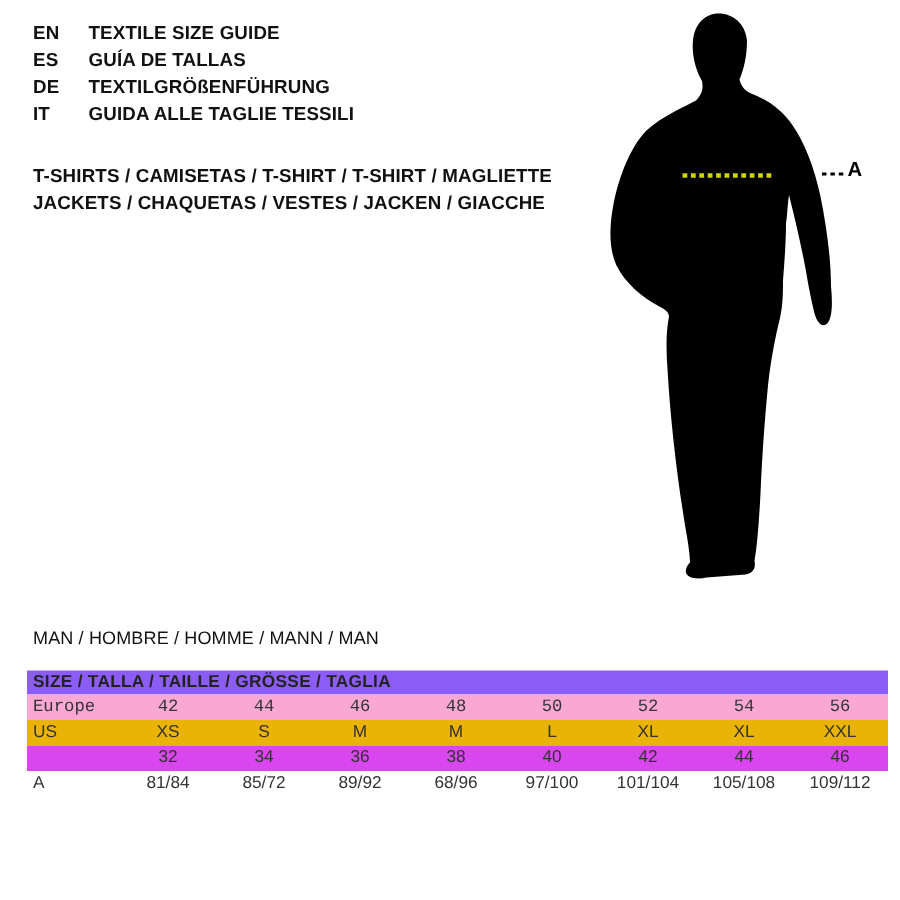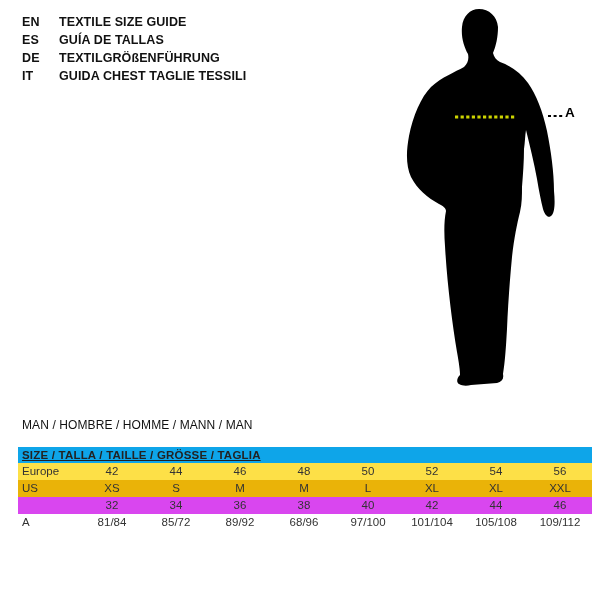--- a/index.html
+++ b/index.html
@@ -36,24 +36,28 @@
     <div class="lang-row">
       <span class="lang-code">EN</span><span>TEXTILE SIZE GUIDE</span>
     </div>
     <div class="lang-row">
       <span class="lang-code">ES</span><span>GUÍA DE TALLAS</span>
     </div>
     <div class="lang-row">
       <span class="lang-code">DE</span><span>TEXTILGRÖßENFÜHRUNG</span>
     </div>
     <div class="lang-row">
-      <span class="lang-code">IT</span><span>GUIDA CHEST TAGLIE TESSILI</span>
+      <span class="lang-code">IT</span><span>GUIDA ALLE TAGLIE TESSILI</span>
     </div>
   </div>
 
+  <div class="categories">
+    <div>T-SHIRTS / CAMISETAS / T-SHIRT / T-SHIRT / MAGLIETTE</div>
+    <div>JACKETS / CHAQUETAS / VESTES / JACKEN / GIACCHE</div>
+  </div>
 
   <svg class="figure-svg" viewBox="0 0 200 400" xmlns="http://www.w3.org/2000/svg" aria-hidden="true">
     <path fill="#000000" d="M 79,9
          C 70,9 63,16 62,27
          C 61,37 64,47 68,54
          C 69,59 68,63 64,67
          C 55,72 42,77 31,87
          C 21,97 13,116 9,136
          C 6,152 6,166 11,177
          C 17,189 28,198 39,204
@@ -82,23 +86,23 @@
          C 96,46 98,37 98,27
          C 97,16 89,9 79,9 Z"></path>
     <line x1="55" y1="117" x2="116" y2="117" stroke="#cdd400" stroke-width="3" stroke-dasharray="3.2 2.4"></line>
     <line x1="148" y1="116" x2="164" y2="116" stroke="#000000" stroke-width="2" stroke-dasharray="3 2.6"></line>
   </svg>
   <span class="measure-label">A</span>
 
   <div class="section-title">MAN / HOMBRE / HOMME / MANN / MAN</div>
 
   <div class="size-table">
-    <div class="st-header" style="background: #0ea5e9; text-decoration: underline;">SIZE / TALLA / TAILLE / GRÖSSE / TAGLIA</div>
+    <div class="st-header" style="background: #8b5cf6;">SIZE / TALLA / TAILLE / GRÖSSE / TAGLIA</div>
 
-    <div class="st-row" style="background:#fde047;">
+    <div class="st-row" style="background:#f9a8d4;font-family:Liberation Mono, monospace;">
       <span class="st-label">Europe</span>
       <span class="st-cell">42</span>
       <span class="st-cell">44</span>
       <span class="st-cell">46</span>
       <span class="st-cell">48</span>
       <span class="st-cell">50</span>
       <span class="st-cell">52</span>
       <span class="st-cell">54</span>
       <span class="st-cell">56</span>
     </div>

